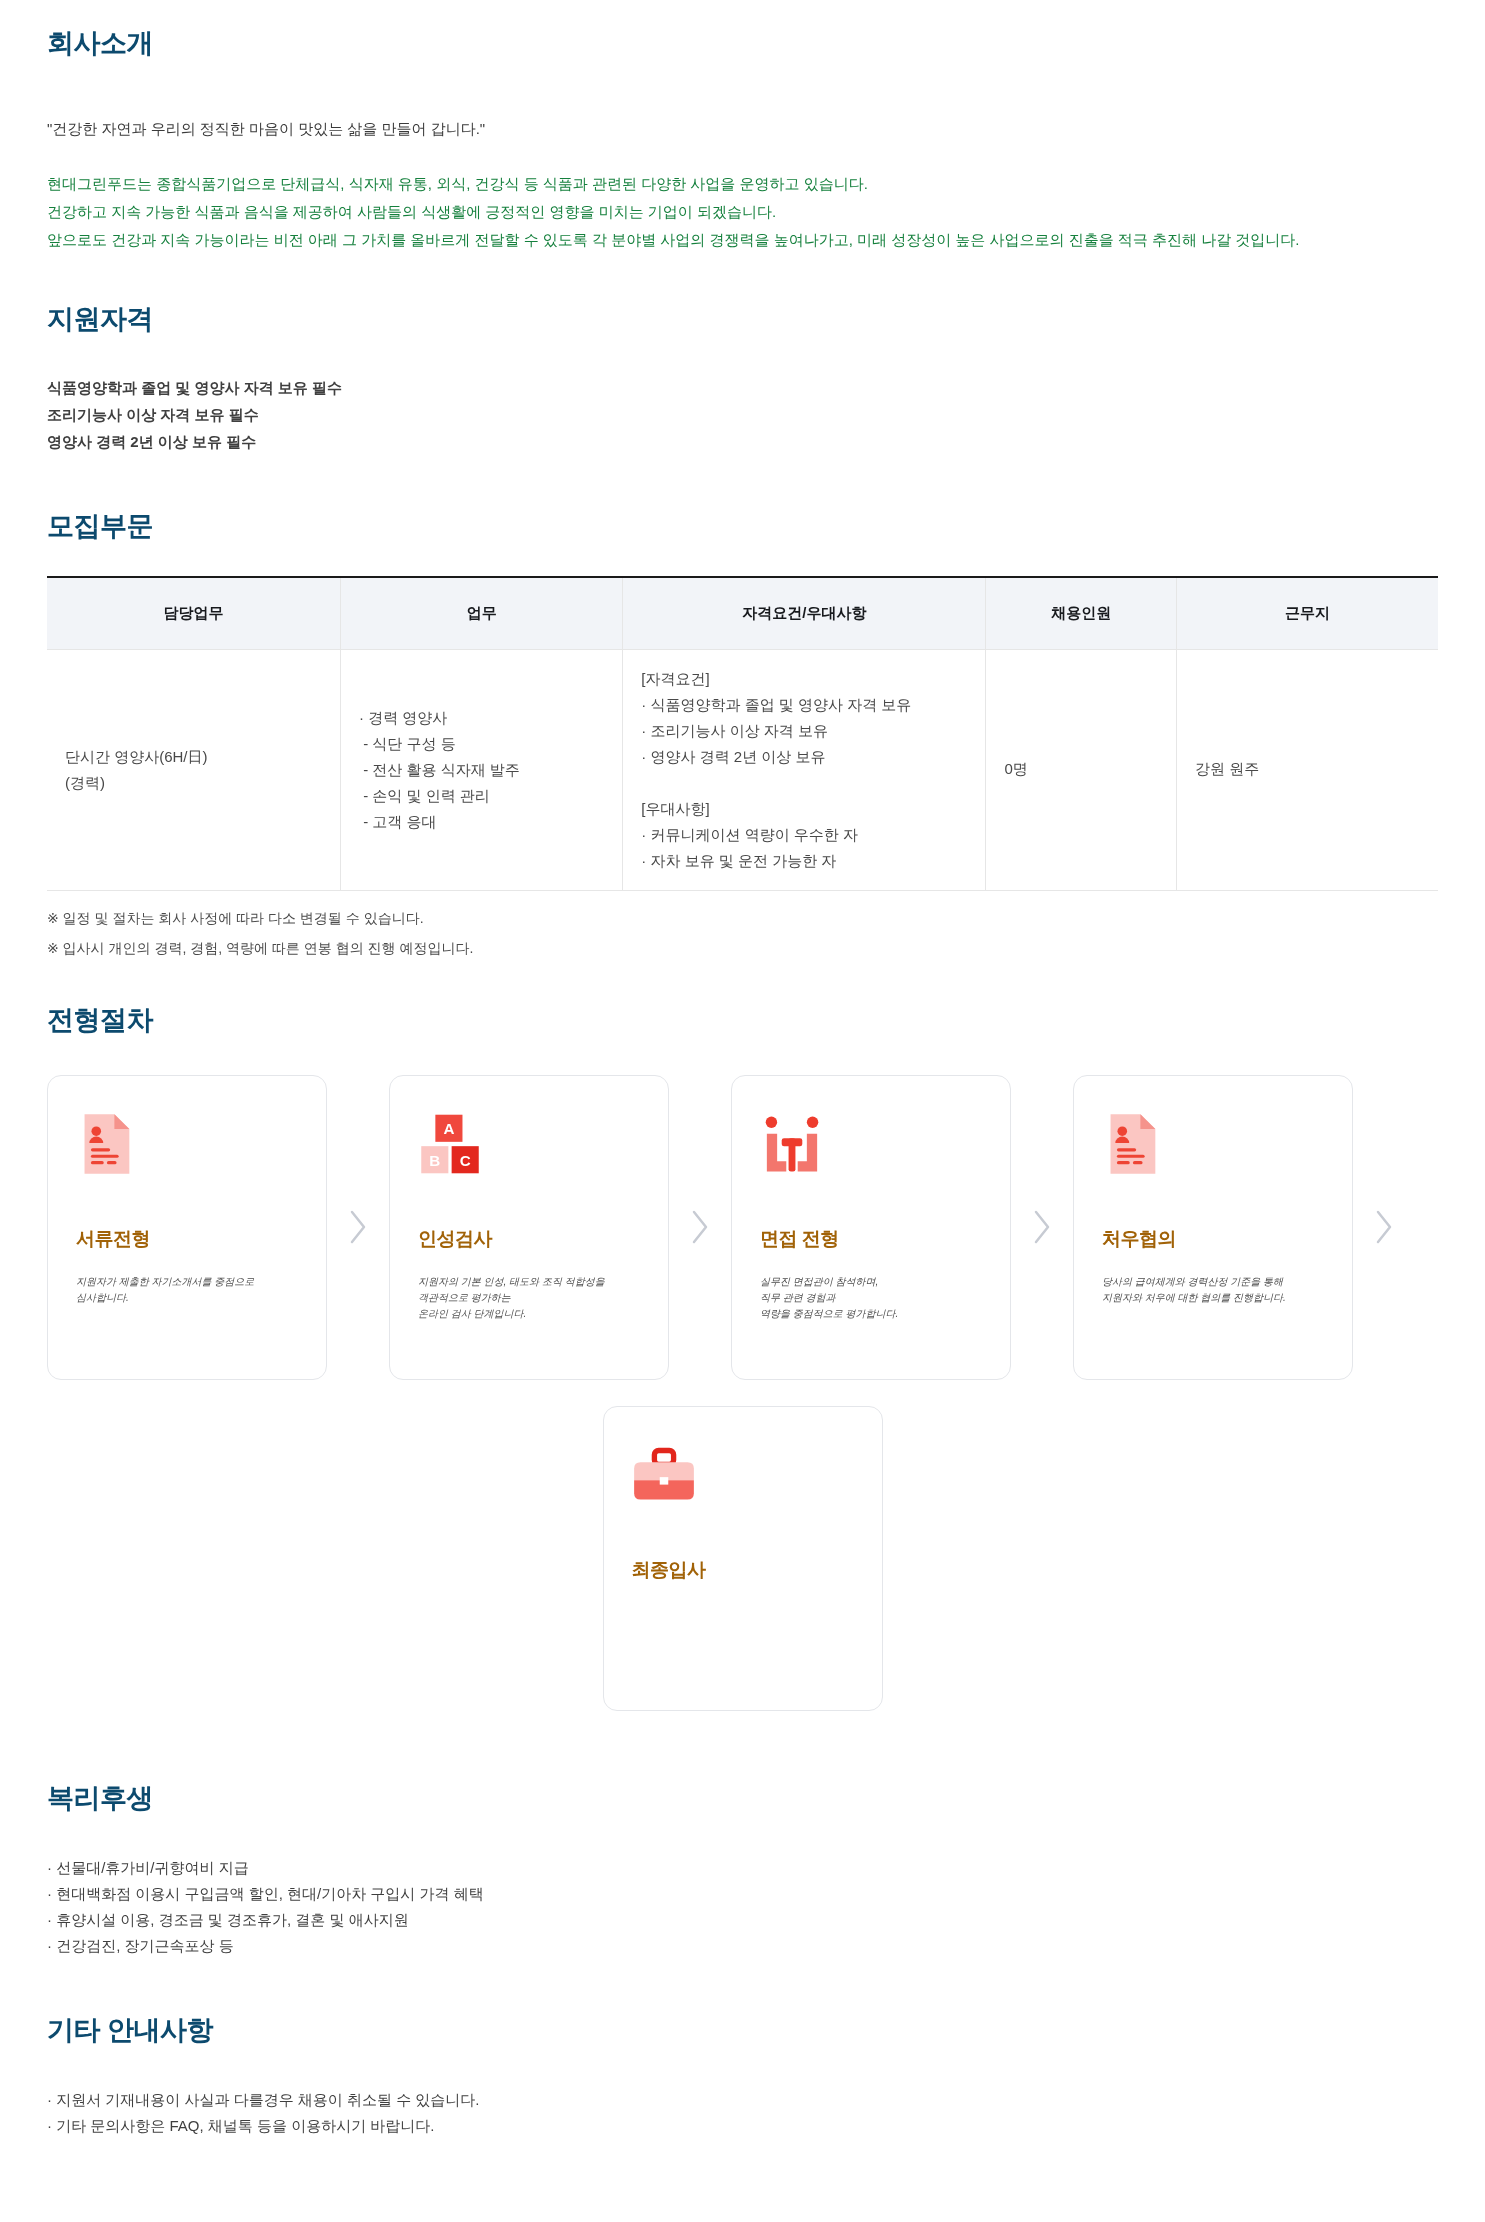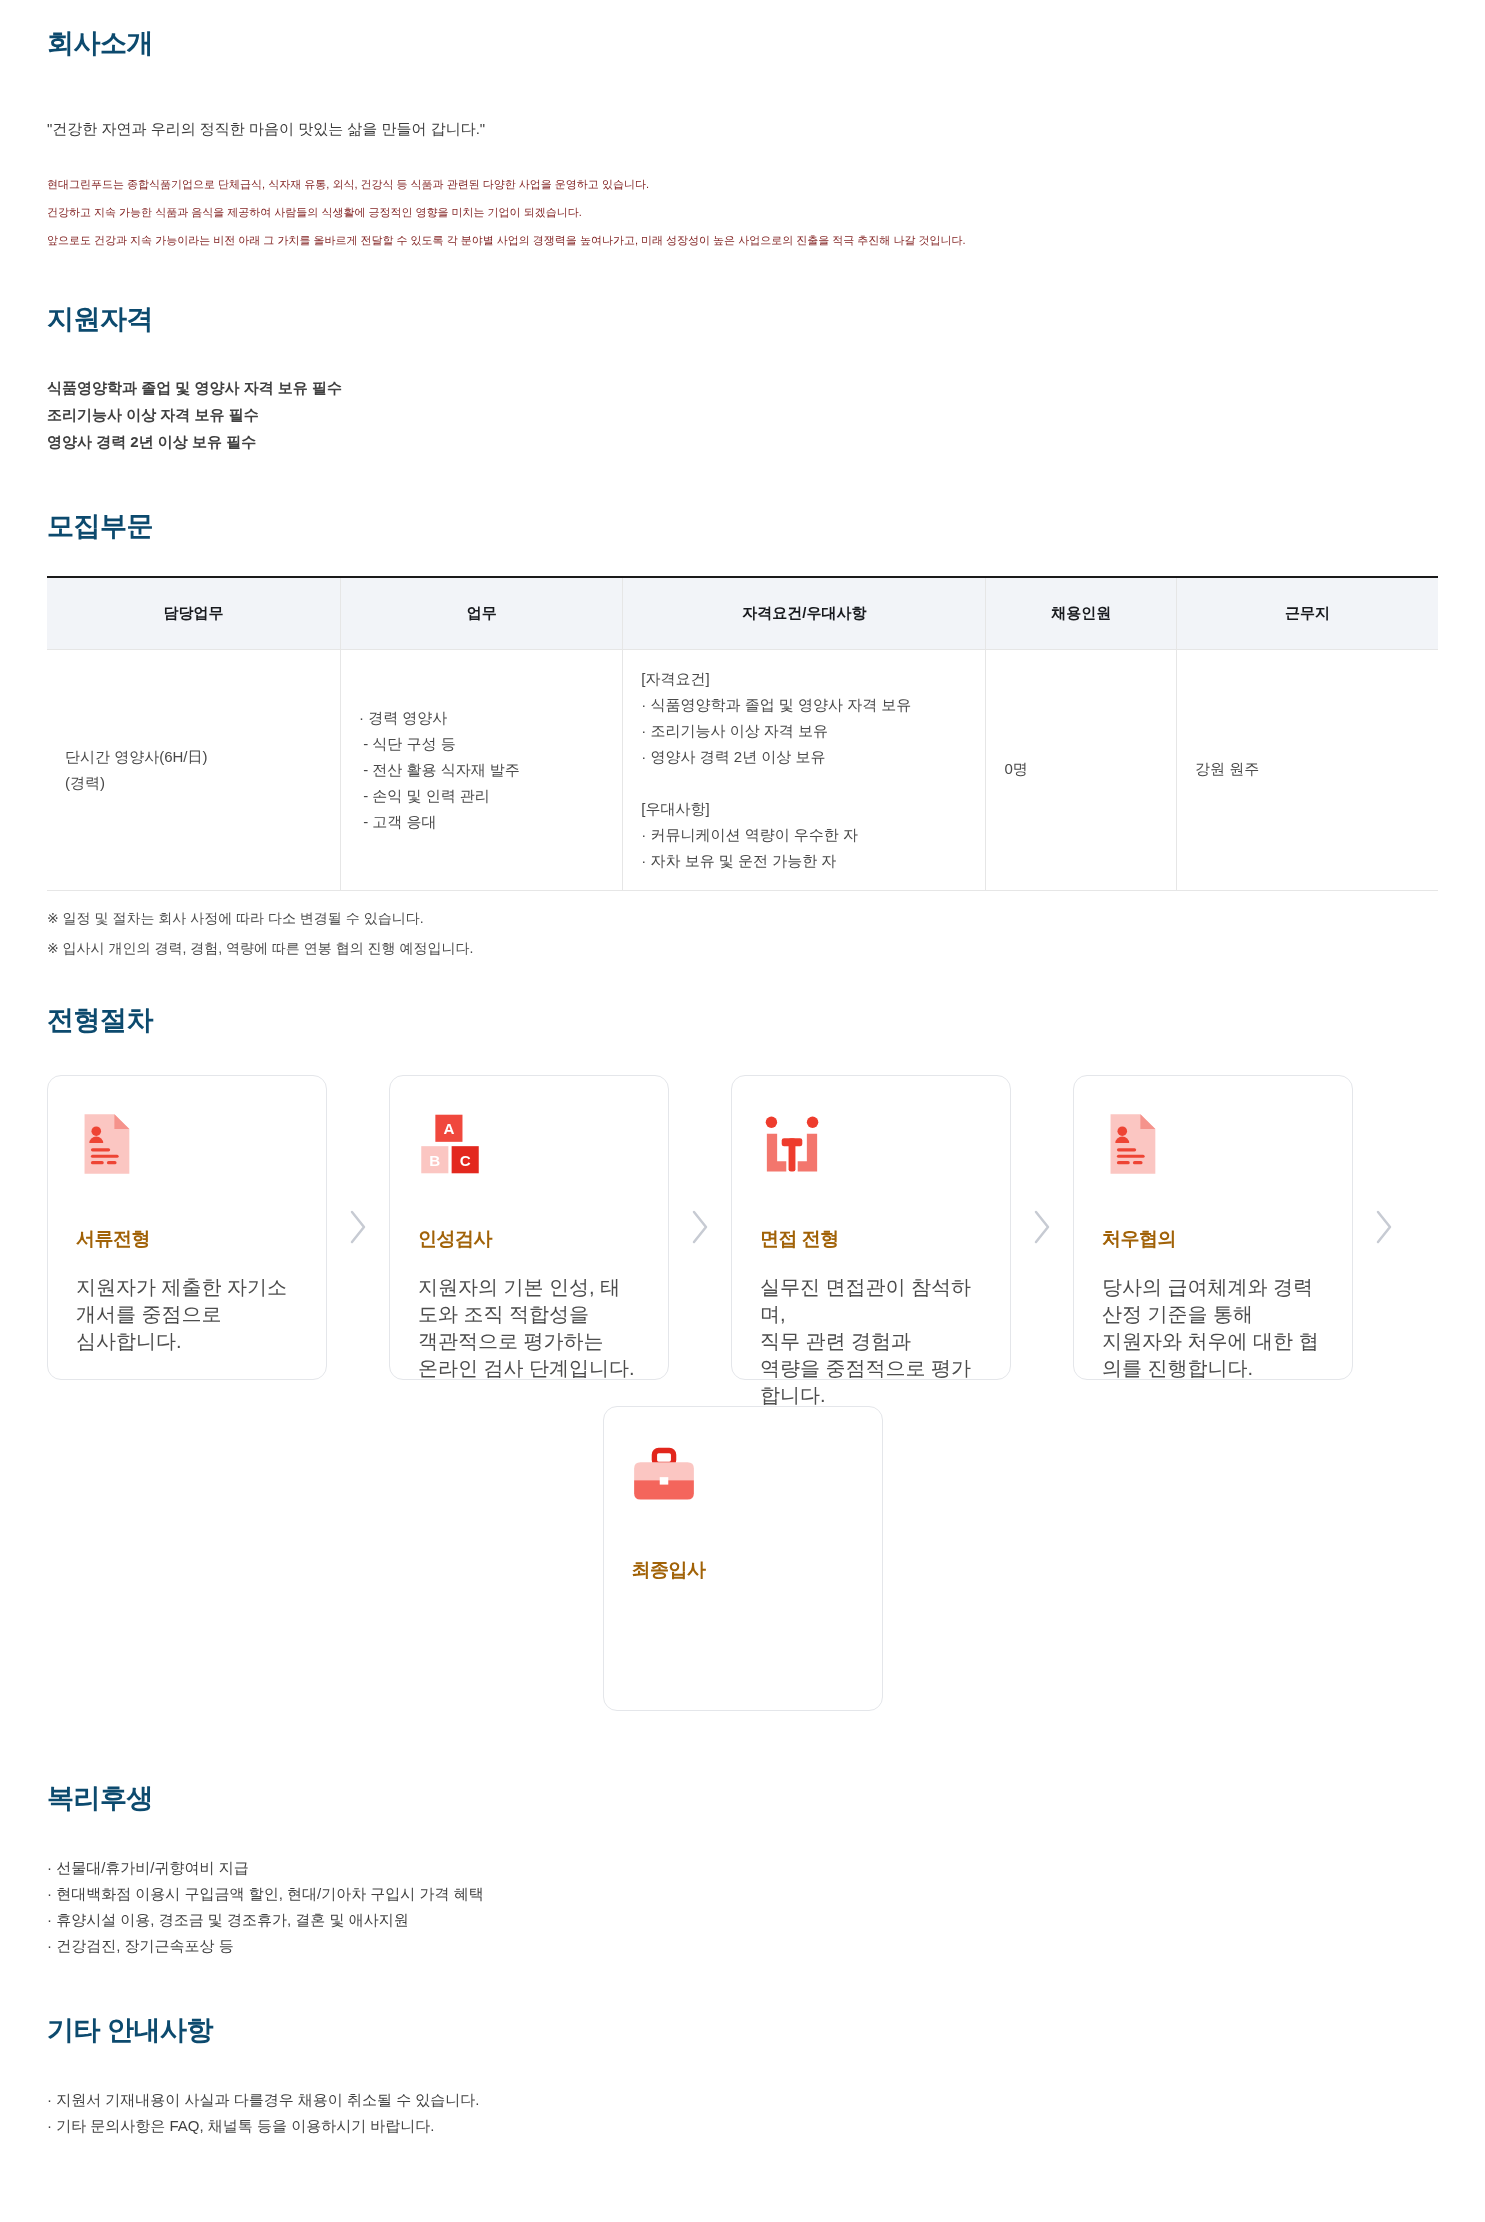--- a/index.html
+++ b/index.html
@@ -16,21 +16,21 @@
   }
   .t-company   { margin-top:0; }
   .t-qual      { margin-top:48px; }
   .t-recruit   { margin-top:54px; }
   .t-process   { margin-top:40px; }
   .t-benefits  { margin-top:70px; }
   .t-etc       { margin-top:54px; }
 
   .quote { margin-top:58px; font-size:15px; line-height:22px; color:#3a3a3a; }
   .paragraph { margin-top:30px; }
-  .paragraph div { font-size:11px; line-height:28px; color:#7f1d1d; white-space:pre-wrap; }
+  .paragraph div { font-size:15px; line-height:28px; color:#15803d; white-space:pre-wrap; }
 
   .plain-list { margin-top:38px; }
   .plain-list div { font-size:15px; line-height:27px; color:#3f3f3f; white-space:pre-wrap;font-weight:bold; }
 
   
   table.recruit {
     margin-top:33px; width:100%;
     border-collapse:collapse; border-top:2px solid #1a1a1a;
   }
   table.recruit th {
@@ -57,21 +57,21 @@
     width:280px; height:305px; background:#fff;
     border:1px solid #e4e6ea; border-radius:14px;
     padding:36px 28px; flex:none;
   }
   .card-sep {
     width:62px; flex:none; display:flex; align-items:center; justify-content:center;
   }
   .card-icon { width:64px; height:64px; }
   .card-title { margin-top:46px; font-size:19px; font-weight:800; color:#a16207; line-height:26px; letter-spacing:-0.5px; }
   .card-desc { margin-top:22px; }
-  .card-desc div { font-size:20px; line-height:27px; color:#4c4c4c; white-space:pre-wrap; }
+  .card-desc div { font-size:10px; line-height:16px; color:#4c4c4c; white-space:pre-wrap;font-style:italic; }
 
   
   .dot-list { margin-top:40px; }
   .dot-list div { font-size:15px; line-height:26px; color:#3f3f3f; white-space:pre-wrap; }
 </style>
 </head>
 <body>
 
 <svg width="0" height="0" style="position:absolute" aria-hidden="true">
   <defs>

